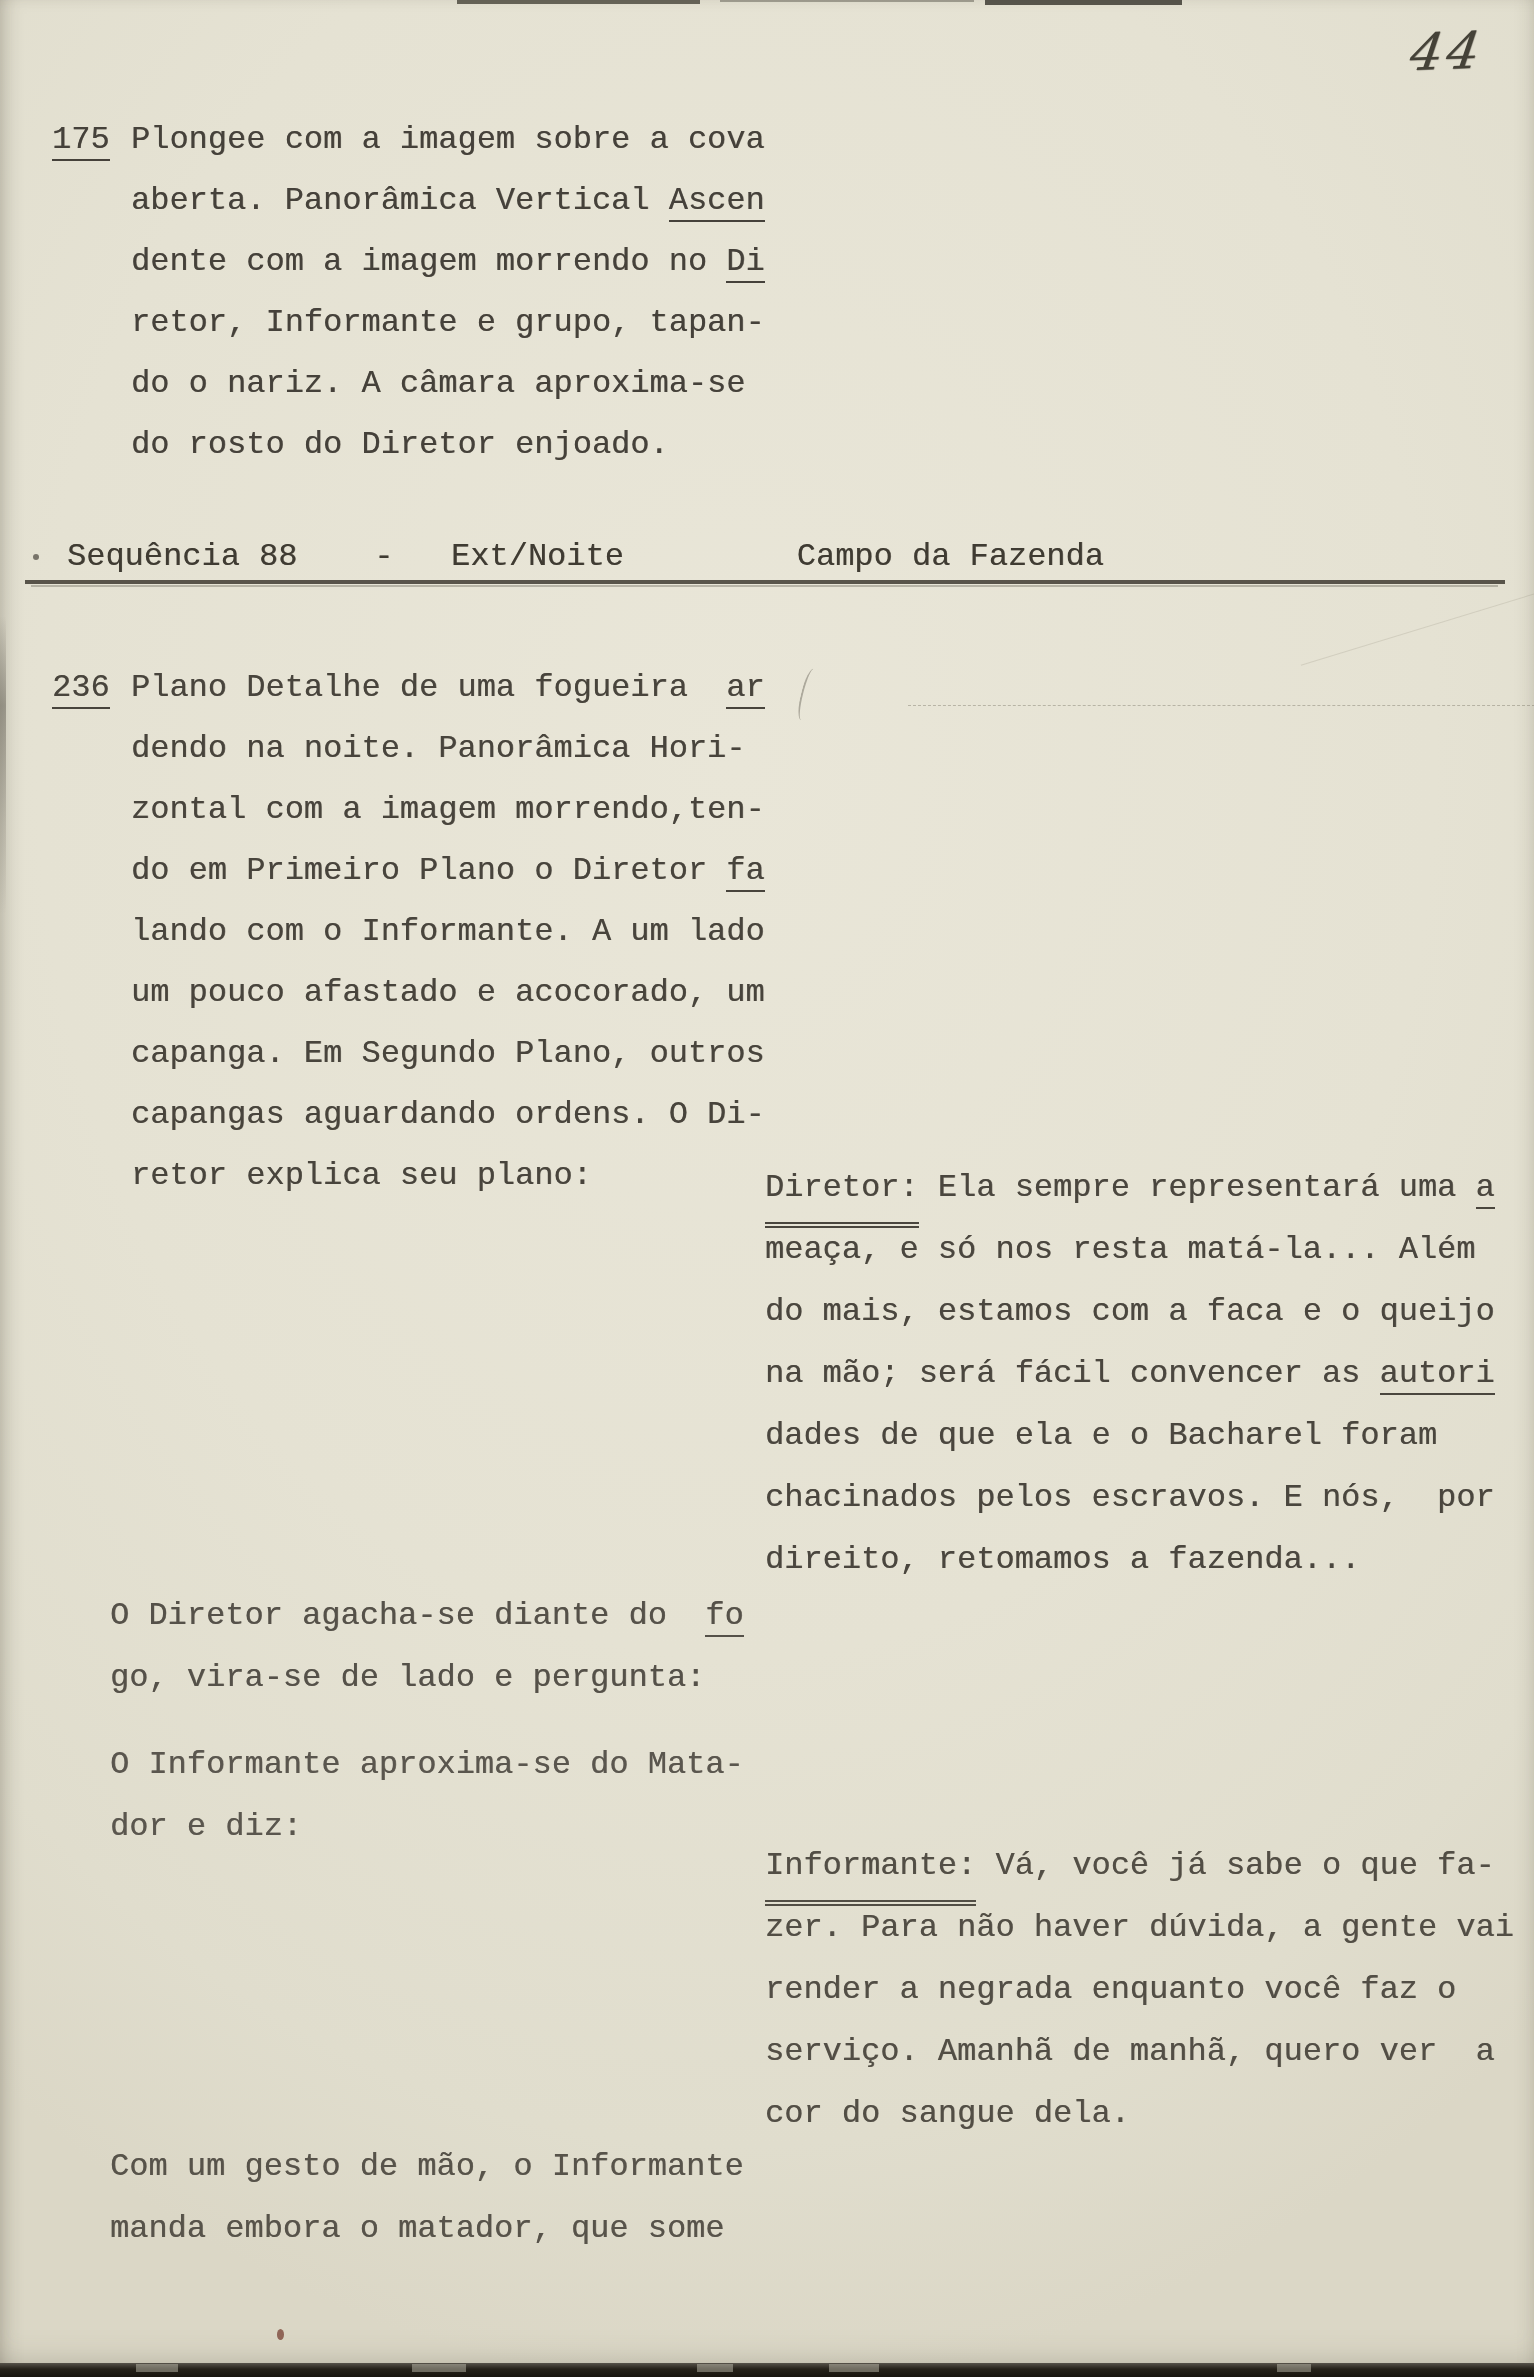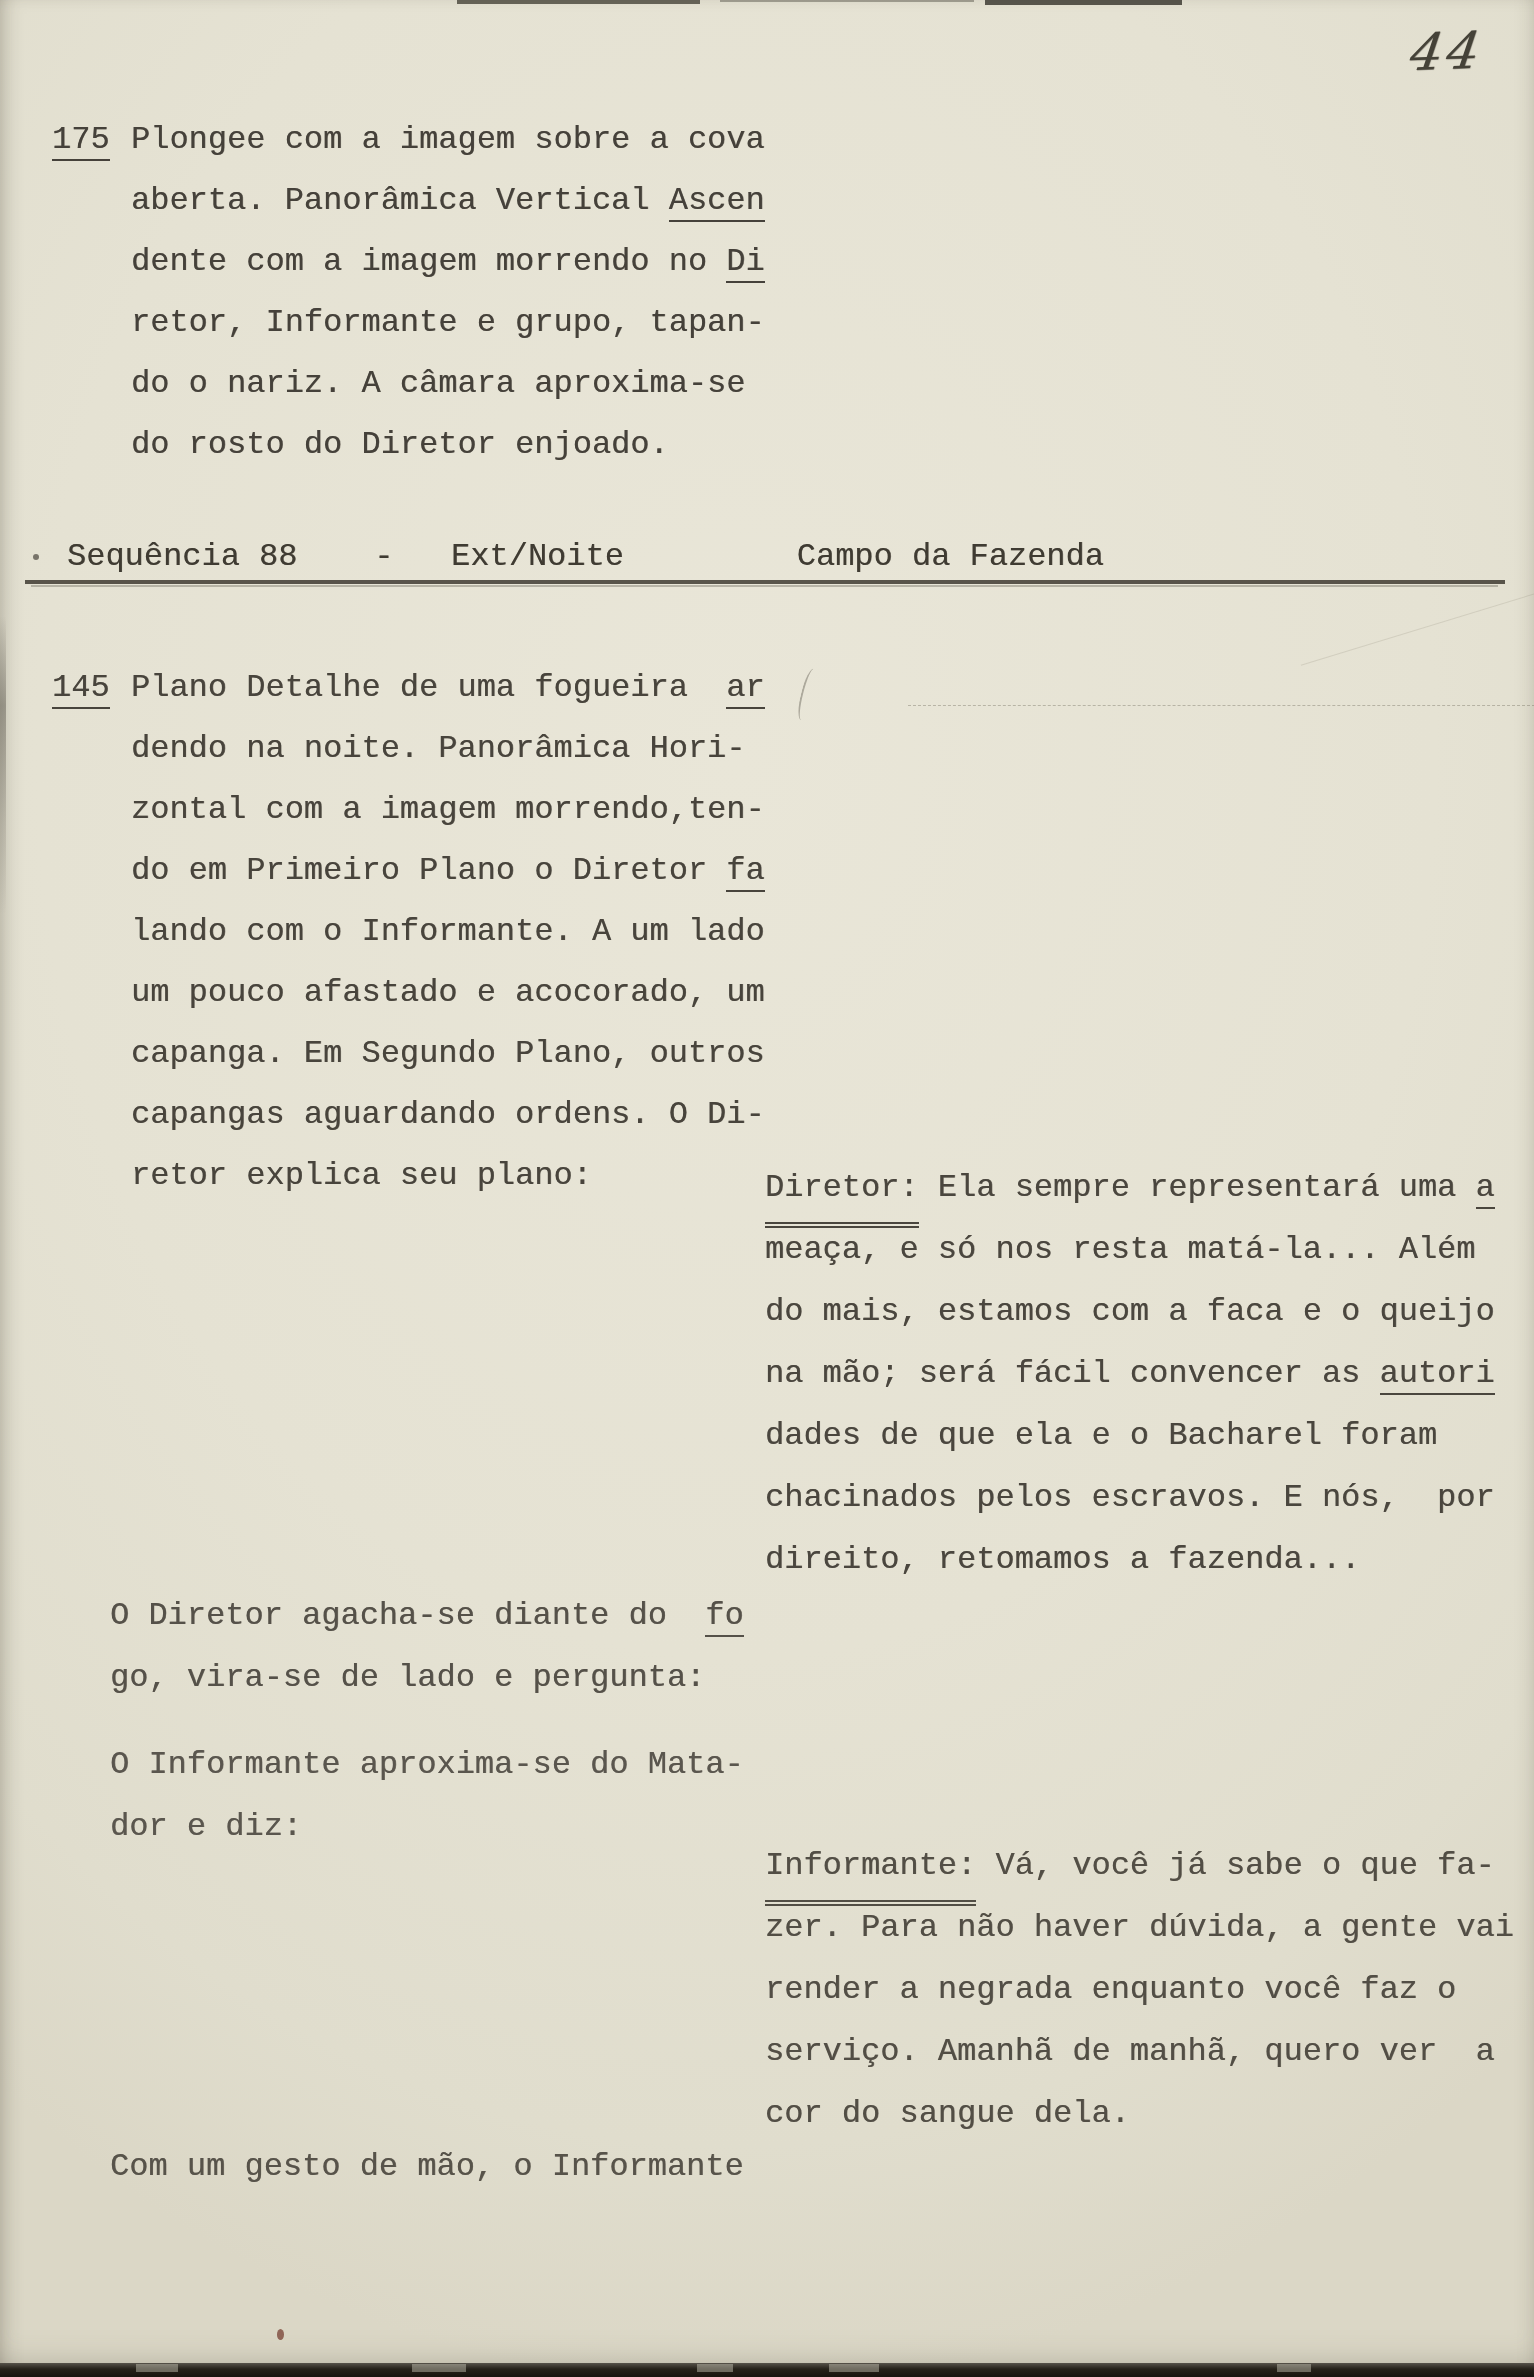--- a/index.html
+++ b/index.html
@@ -93,33 +93,33 @@
   <div class="page-number">44</div>
 
   <div class="block" id="b-s175num"><div class="line"><span class="seg u-solid">175</span></div></div>
   <div class="block" id="b-s175"><div class="line"><span class="seg">Plongee com a imagem sobre a cova</span></div><div class="line"><span class="seg">aberta. Panorâmica Vertical </span><span class="seg u-solid">Ascen</span></div><div class="line"><span class="seg">dente com a imagem morrendo no </span><span class="seg u-solid">Di</span></div><div class="line"><span class="seg">retor, Informante e grupo, tapan-</span></div><div class="line"><span class="seg">do o nariz. A câmara aproxima-se</span></div><div class="line"><span class="seg">do rosto do Diretor enjoado.</span></div></div>
 
   <div class="seq-left-dot"></div>
   <div class="block" id="b-heading"><div class="line"><span class="seg">Sequência 88    -   Ext/Noite         Campo da Fazenda</span></div></div>
   <div class="heading-rule"></div>
   <div class="heading-rule-echo"></div>
 
-  <div class="block" id="b-s176num"><div class="line"><span class="seg u-solid">145</span></div></div>
+  <div class="block" id="b-s176num"><div class="line"><span class="seg u-solid">236</span></div></div>
   <div class="block" id="b-s176"><div class="line"><span class="seg">Plano Detalhe de uma fogueira  </span><span class="seg u-solid">ar</span></div><div class="line"><span class="seg">dendo na noite. Panorâmica Hori-</span></div><div class="line"><span class="seg">zontal com a imagem morrendo,ten-</span></div><div class="line"><span class="seg">do em Primeiro Plano o Diretor </span><span class="seg u-solid">fa</span></div><div class="line"><span class="seg">lando com o Informante. A um lado</span></div><div class="line"><span class="seg">um pouco afastado e acocorado, um</span></div><div class="line"><span class="seg">capanga. Em Segundo Plano, outros</span></div><div class="line"><span class="seg">capangas aguardando ordens. O Di-</span></div><div class="line"><span class="seg">retor explica seu plano:</span></div></div>
 
   <div class="block" id="b-dir1"><div class="line"><span class="seg u-label">Diretor:</span><span class="seg"> Ela sempre representará uma </span><span class="seg u-solid">a</span></div><div class="line"><span class="seg">meaça, e só nos resta matá-la... Além</span></div><div class="line"><span class="seg">do mais, estamos com a faca e o queijo</span></div><div class="line"><span class="seg">na mão; será fácil convencer as </span><span class="seg u-solid">autori</span></div><div class="line"><span class="seg">dades de que ela e o Bacharel foram</span></div><div class="line"><span class="seg">chacinados pelos escravos. E nós,  por</span></div><div class="line"><span class="seg">direito, retomamos a fazenda...</span></div></div>
 
   <div class="block" id="b-crouch"><div class="line"><span class="seg">O Diretor agacha-se diante do  </span><span class="seg u-solid">fo</span></div><div class="line"><span class="seg">go, vira-se de lado e pergunta:</span></div></div>
 
 
   <div class="block" id="b-approach"><div class="line"><span class="seg">O Informante aproxima-se do Mata-</span></div><div class="line"><span class="seg">dor e diz:</span></div></div>
 
   <div class="block" id="b-inform"><div class="line"><span class="seg u-label">Informante:</span><span class="seg"> Vá, você já sabe o que fa-</span></div><div class="line"><span class="seg">zer. Para não haver dúvida, a gente vai</span></div><div class="line"><span class="seg">render a negrada enquanto você faz o</span></div><div class="line"><span class="seg">serviço. Amanhã de manhã, quero ver  a</span></div><div class="line"><span class="seg">cor do sangue dela.</span></div></div>
 
-  <div class="block" id="b-dismiss"><div class="line"><span class="seg">Com um gesto de mão, o Informante</span></div></div>
+  <div class="block" id="b-dismiss"><div class="line"><span class="seg">Com um gesto de mão, o Informante</span></div><div class="line"><span class="seg">manda embora o matador, que some</span></div></div>
 
   <div class="edge-top-1"></div>
   <div class="edge-top-2"></div>
   <div class="edge-top-3"></div>
   <div class="dashed-line"></div>
   <div class="pen-mark"></div>
   <div class="scratch"></div>
   <div class="left-smudge"></div>
   <div class="red-speck"></div>
   <div class="edge-bottom"></div>

